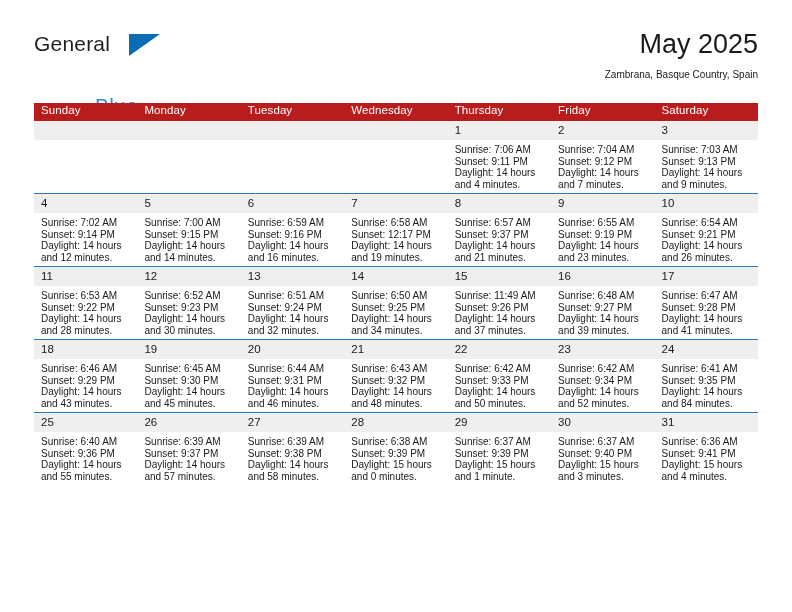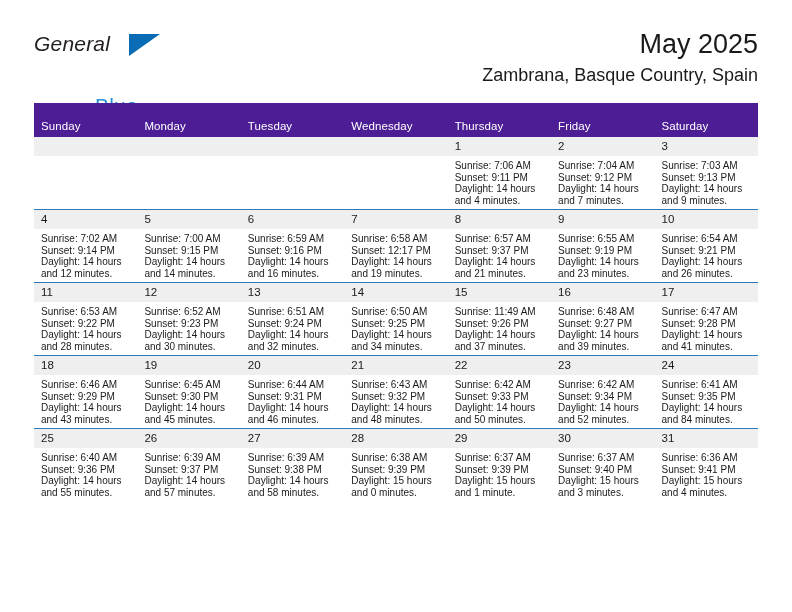--- a/index.html
+++ b/index.html
@@ -37,21 +37,20 @@
     height: 52px;
   }
   .logo-general {
     position: absolute;
     left: 0;
     top: 0;
     font-size: 21px;
     letter-spacing: 0.2px;
     color: #231f20;
     font-family: "Liberation Sans", sans-serif;
-    font-style: italic;
   }
   .logo-tri {
     position: absolute;
     left: 95px;
     top: 2px;
     width: 0;
     height: 0;
     border-left: 31px solid #0a6cb4;
     border-bottom: 22px solid transparent;
   }
@@ -71,43 +70,43 @@
     top: 0;
     text-align: right;
   }
   .cal-title {
     font-size: 27px;
     color: #1a1a1a;
     line-height: 32px;
     white-space: nowrap;
   }
   .cal-subtitle {
-    font-size: 18px;
+    font-size: 10px;
     color: #1a1a1a;
     line-height: 20px;
     margin-top: 5px;
     white-space: nowrap;
   }
 
   
   .cal {
     position: absolute;
     left: 34px;
     top: 103px;
     width: 724px;
     border-collapse: collapse;
     table-layout: fixed;
   }
   .cal th {
-    background: #4c1d95;
+    background: #b91c1c;
     color: #ffffff;
     font-size: 11.5px;
     font-weight: normal;
     text-align: left;
-    padding: 16px 0 5px 7px;
+    padding: 0 0 5px 7px;
     height: 13px;
     letter-spacing: 0.1px;
   }
   .cal td {
     vertical-align: top;
     padding: 0;
     border-top: 1.5px solid #2e78ba;
     height: 72px;
     background: #ffffff;
   }

